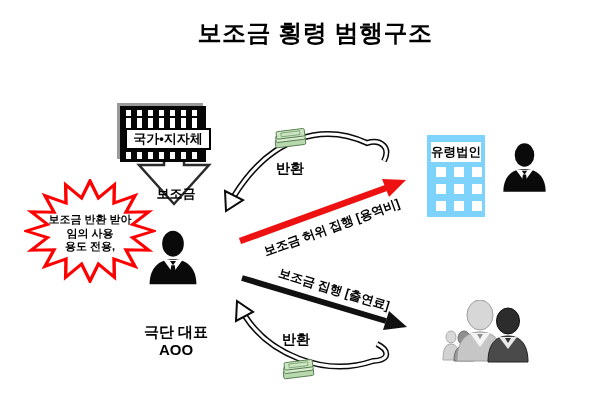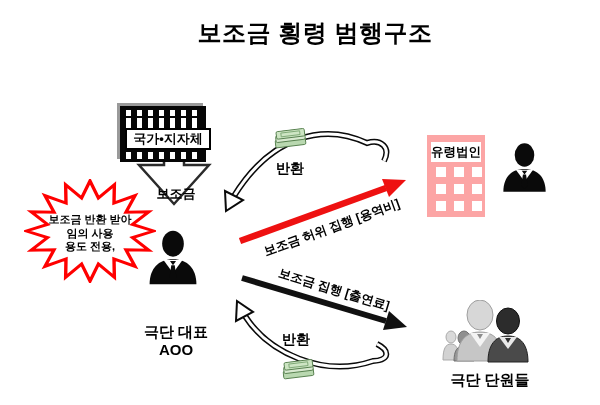--- a/index.html
+++ b/index.html
@@ -16,21 +16,21 @@
   .win-strip{position:absolute;left:6px;right:6px;
              background:repeating-linear-gradient(90deg,#ffffff 0 5px,transparent 5px 11px);}
   #gov-strip-a{top:4px;height:6px;}
   #gov-strip-b{top:12px;height:10px;}
   #gov-strip-c{top:46px;height:7px;}
   #gov-band{position:absolute;left:5px;top:22px;width:82px;height:18px;background:#ffffff;
             border:2px solid #000;display:flex;align-items:center;justify-content:center;
             font-size:13px;font-weight:700;}
 
   
-  #ghost-building{left:427px;top:135px;width:58px;height:82px;background:#fca5a5;}
+  #ghost-building{left:427px;top:135px;width:58px;height:82px;background:#7dd3fc;}
   #ghost-band{position:absolute;left:4px;top:7px;width:50px;height:20px;background:#ffffff;
               display:flex;align-items:center;justify-content:center;font-size:12.5px;font-weight:700;}
   #ghost-windows{position:absolute;left:9px;top:32px;display:grid;
                  grid-template-columns:repeat(3,10px);grid-template-rows:repeat(3,10px);
                  column-gap:8px;row-gap:7px;}
   #ghost-windows div{background:#ffffff;}
 
   
   #false-exec-label{left:332px;top:228px;transform:translate(-50%,-50%) rotate(-20deg);font-size:12.5px;}
   #exec-label{left:334px;top:290px;transform:translate(-50%,-50%) rotate(17deg);font-size:12.5px;}
@@ -144,21 +144,20 @@
     <ellipse cx="40" cy="15" rx="13" ry="15" fill="#d7d7d7" stroke="#9f9f9f"></ellipse>
     <path d="M40 32 C 25 32 17 42 17 61 L 63 61 C 63 42 55 32 40 32 Z" fill="#c6c6c6" stroke="#9f9f9f"></path>
     <polygon points="30,33 40,47 50,33" fill="#f4f4f4"></polygon>
     <polygon points="37,34 43,34 40,39" fill="#8d8d8d"></polygon>
 
     <ellipse cx="68" cy="21" rx="11.5" ry="13" fill="#2c2c2c" stroke="#111"></ellipse>
     <path d="M68 36 C 55 36 48 45 48 62 L 88 62 C 88 45 81 36 68 36 Z" fill="#4a4a4a" stroke="#222"></path>
     <polygon points="59,37 68,49 77,37" fill="#e9e9e9"></polygon>
     <polygon points="65,38 71,38 68,43" fill="#303030"></polygon>
   </svg>
-  <div id="members-label" class="lbl">극단 단원들</div>
 
   <svg class="abs money" style="left:274px;top:129px;" width="34" height="19" viewBox="0 0 36 20">
     <rect x="1" y="10" width="32" height="8" rx="1.5" fill="#b9d8b0" stroke="#57804f"></rect>
     <rect x="2" y="5.5" width="31" height="7" rx="1.5" fill="#d8e9d0" stroke="#57804f"></rect>
     <rect x="3" y="1" width="30" height="8" rx="1.5" fill="#cde5c3" stroke="#57804f"></rect>
     <rect x="8" y="3" width="20" height="4" fill="none" stroke="#7fa877"></rect>
   </svg>
   <svg class="abs money" style="left:282px;top:360px;" width="34" height="19" viewBox="0 0 36 20">
     <rect x="1" y="10" width="32" height="8" rx="1.5" fill="#b9d8b0" stroke="#57804f"></rect>
     <rect x="2" y="5.5" width="31" height="7" rx="1.5" fill="#d8e9d0" stroke="#57804f"></rect>

